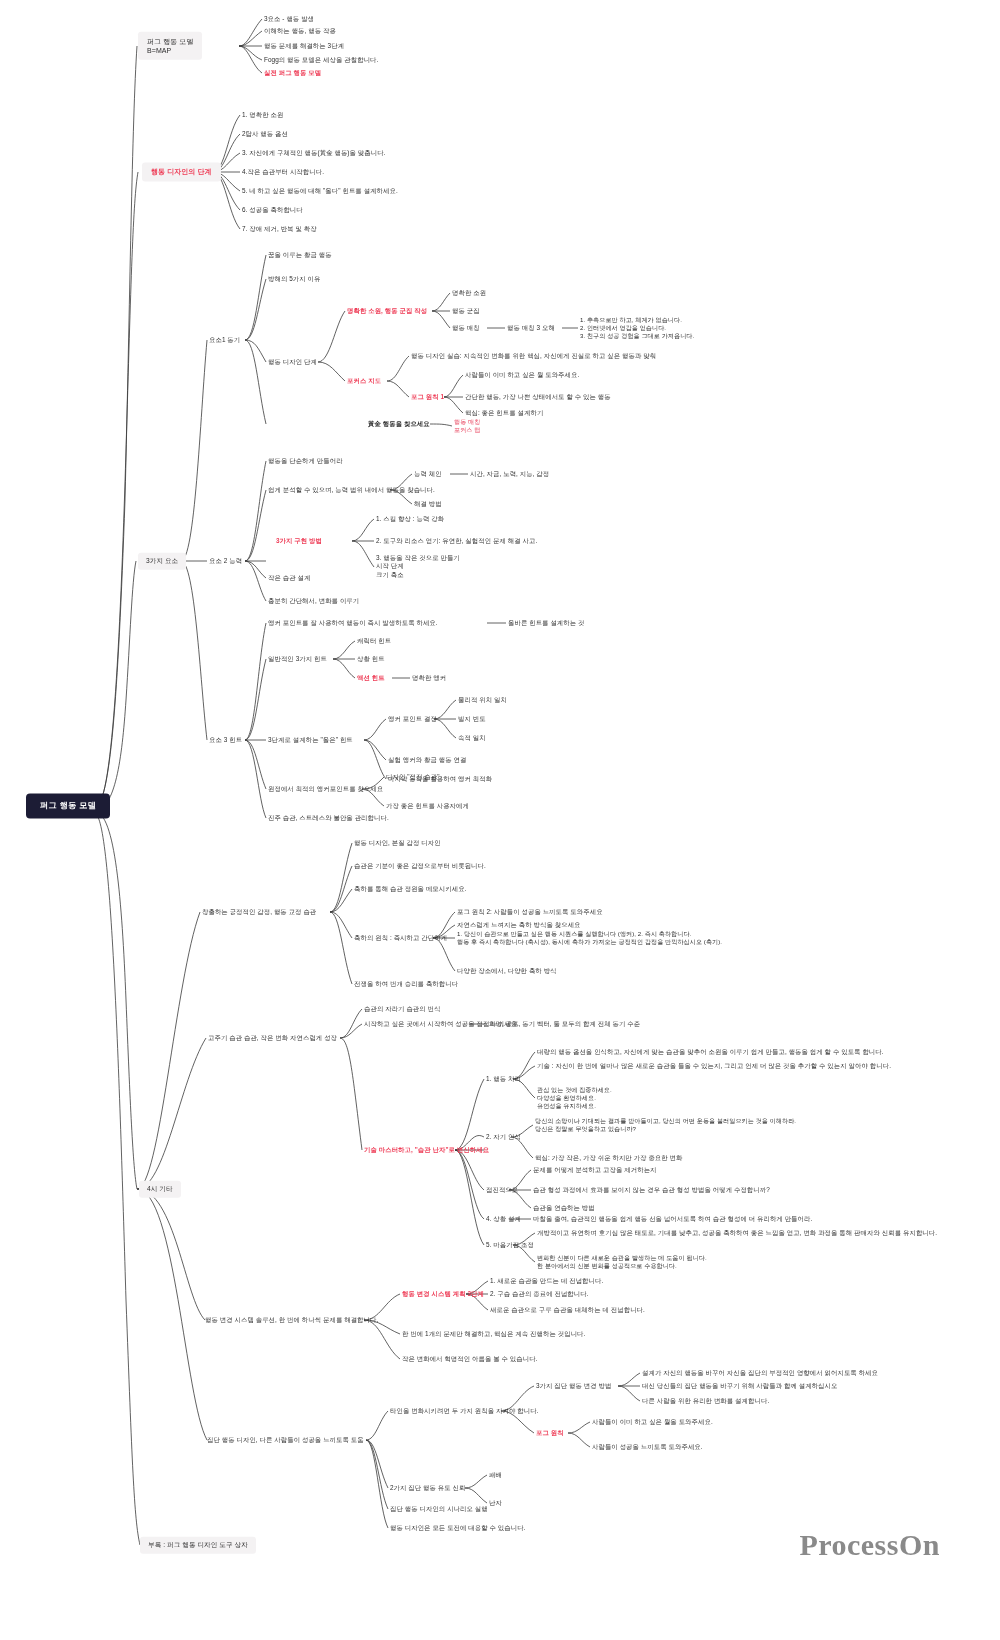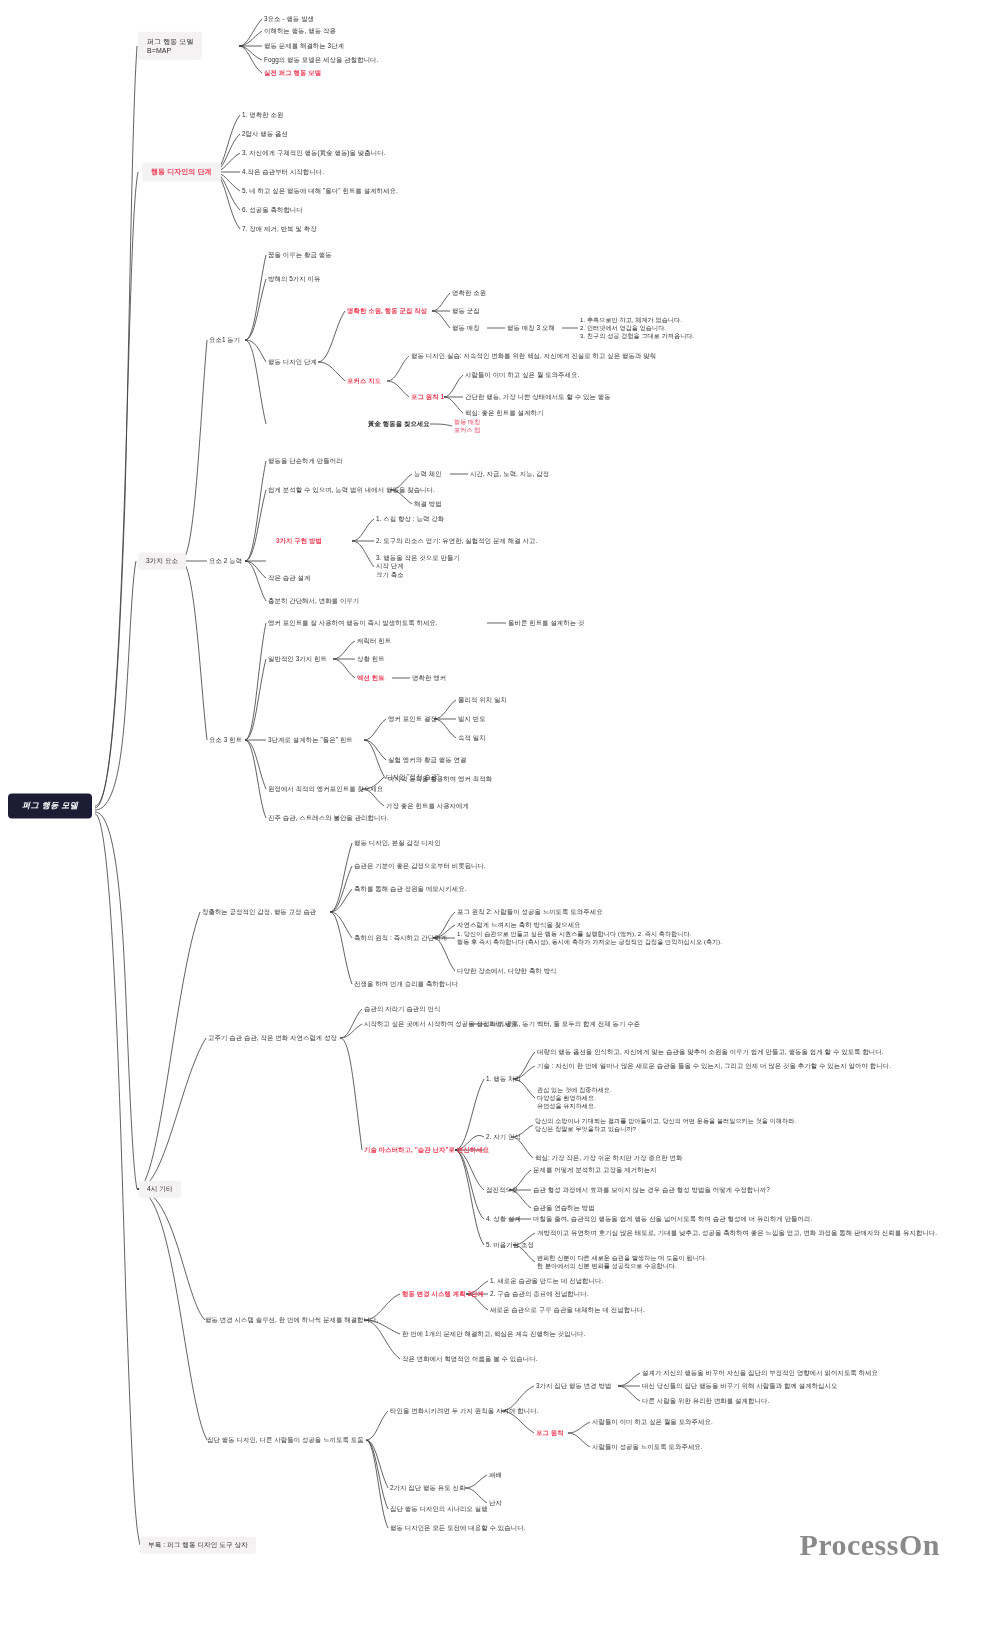--- a/index.html
+++ b/index.html
@@ -227,21 +227,21 @@
       <path d="M618 1386 C 628 1386, 631 1396, 640 1401"></path>
 
       <path d="M568 1433 C 578 1433, 581 1426, 590 1422"></path>
       <path d="M568 1433 C 578 1433, 581 1442, 590 1447"></path>
 
       <path d="M465 1488 C 475 1488, 478 1480, 487 1475"></path>
       <path d="M465 1488 C 475 1488, 478 1497, 487 1503"></path>
     </g>
   </svg>
 
-  <div class="node root" style="left:8px; top:806px;font-style:italic;">퍼그 행동 모델</div>
+  <div class="node root" style="left:26px; top:806px;">퍼그 행동 모델</div>
 
   <div class="node boxed multi" style="left:138px; top:46px; color:#2b2b2b;">퍼그 행동 모델
 B=MAP</div>
   <div class="node" style="left:264px; top:19px;">3요소 - 행동 발생</div>
   <div class="node" style="left:264px; top:31px;">이해하는 행동, 행동 작용</div>
   <div class="node" style="left:264px; top:46px;">행동 문제를 해결하는 3단계</div>
   <div class="node" style="left:264px; top:60px;">Fogg의 행동 모델은 세상을 관찰합니다.</div>
   <div class="node red-strong" style="left:264px; top:73px;">실전 퍼그 행동 모델</div>
 
   <div class="node boxed red-strong" style="left:142px; top:172px;">행동 디자인의 단계</div>

